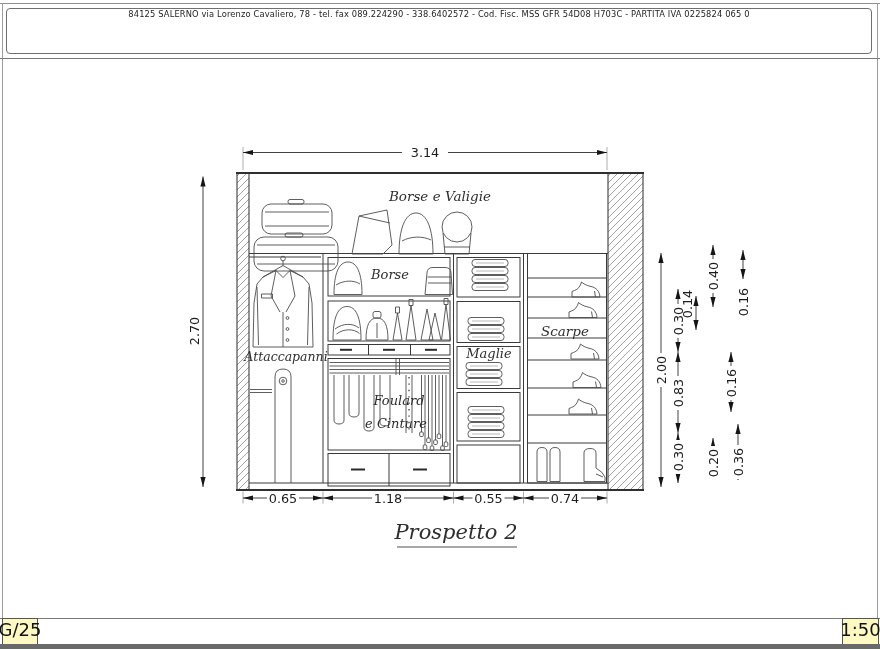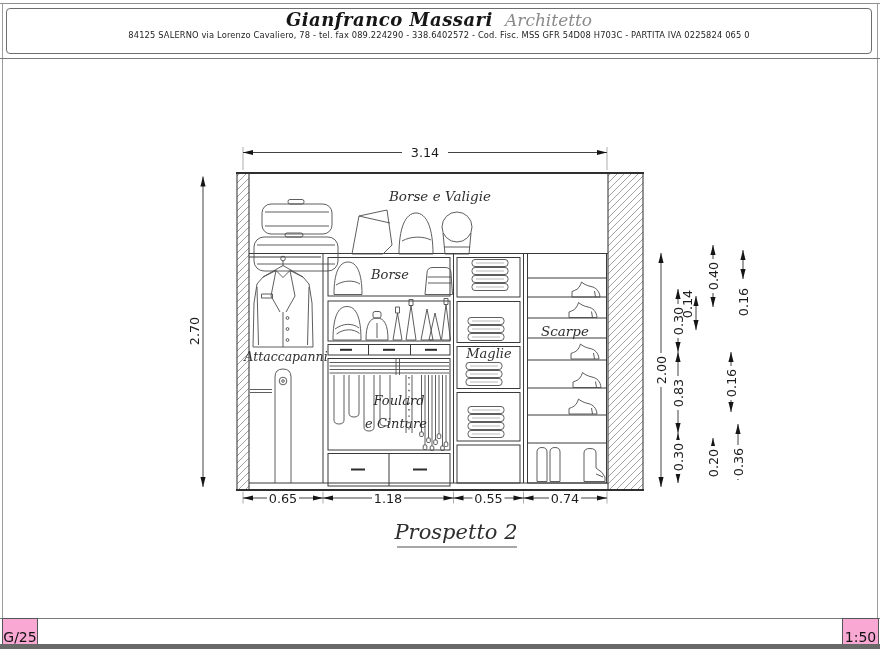--- a/index.html
+++ b/index.html
@@ -14,44 +14,40 @@
   .side-right{left:877px;border-left:1px solid #9d9d9d;}
   .bottombar{position:absolute;left:0;top:644px;width:880px;height:5px;background:#696969;}
   .titleblock{position:absolute;left:6px;top:8px;width:864px;height:44px;
               border:1.4px solid #6f6f6f;border-radius:4px;text-align:center;background:#fff;}
   .tb-name-row{margin-top:1px;line-height:19px;white-space:nowrap;}
   .tb-name{font-family:"DejaVu Serif",serif;font-style:italic;font-weight:bold;
            font-size:18px;color:#161616;letter-spacing:.5px;}
   .tb-prof{font-family:"DejaVu Serif",serif;font-style:italic;font-size:17px;
            color:#8a8a8a;margin-left:7px;}
   .tb-line{font-size:8.3px;color:#1d1d1d;line-height:11px;letter-spacing:.15px;white-space:nowrap;}
-  .corner-box{position:absolute;top:618px;height:26px;border:1px solid #555;background:#f9a8d4;
-              display:flex;align-items:flex-end;justify-content:center;
-              font-size:14px;color:#111;}
+  .corner-box{position:absolute;top:618px;height:26px;border:1px solid #555;background:#fef9c3;
+              display:flex;align-items:flex-start;justify-content:center;
+              font-size:18px;color:#111;}
   #boxG{left:2px;width:34px;}
   #boxScale{left:842px;width:35px;}
   svg.draw{position:absolute;left:0;top:0;}
   svg text{font-family:"DejaVu Sans",sans-serif;}
   svg text.hand{font-family:"DejaVu Serif",serif;font-style:italic;fill:#2e2e2e;}
   svg text.dim{fill:#1c1c1c;font-size:12.8px;}
 </style>
 </head>
 <body>
 
 <div class="sheet">
 
   <div class="hline line-top"></div>
   <div class="vline side-left"></div>
   <div class="vline side-right"></div>
 
   <div class="titleblock">
-    <div class="tb-name-row">
-      <span class="tb-name">Gianfranco Massari</span>
-      <span class="tb-prof">Architetto</span>
-    </div>
     <div class="tb-line">84125 SALERNO   via Lorenzo Cavaliero, 78  -  tel. fax 089.224290 - 338.6402572 -  Cod. Fisc. MSS GFR 54D08 H703C  -  PARTITA  IVA 0225824 065 0</div>
   </div>
   <div class="hline line-under-header"></div>
 
   <svg class="draw" width="880" height="649" viewBox="0 0 880 649">
     <defs>
       <pattern id="hatch" patternUnits="userSpaceOnUse" width="7" height="7">
         <path d="M-1,8 L8,-1" stroke="#8c8c8c" stroke-width="0.8" fill="none"></path>
       </pattern>
       <marker id="arr" markerUnits="userSpaceOnUse" markerWidth="11" markerHeight="7" refX="10.5" refY="3.5" orient="auto-start-reverse">

